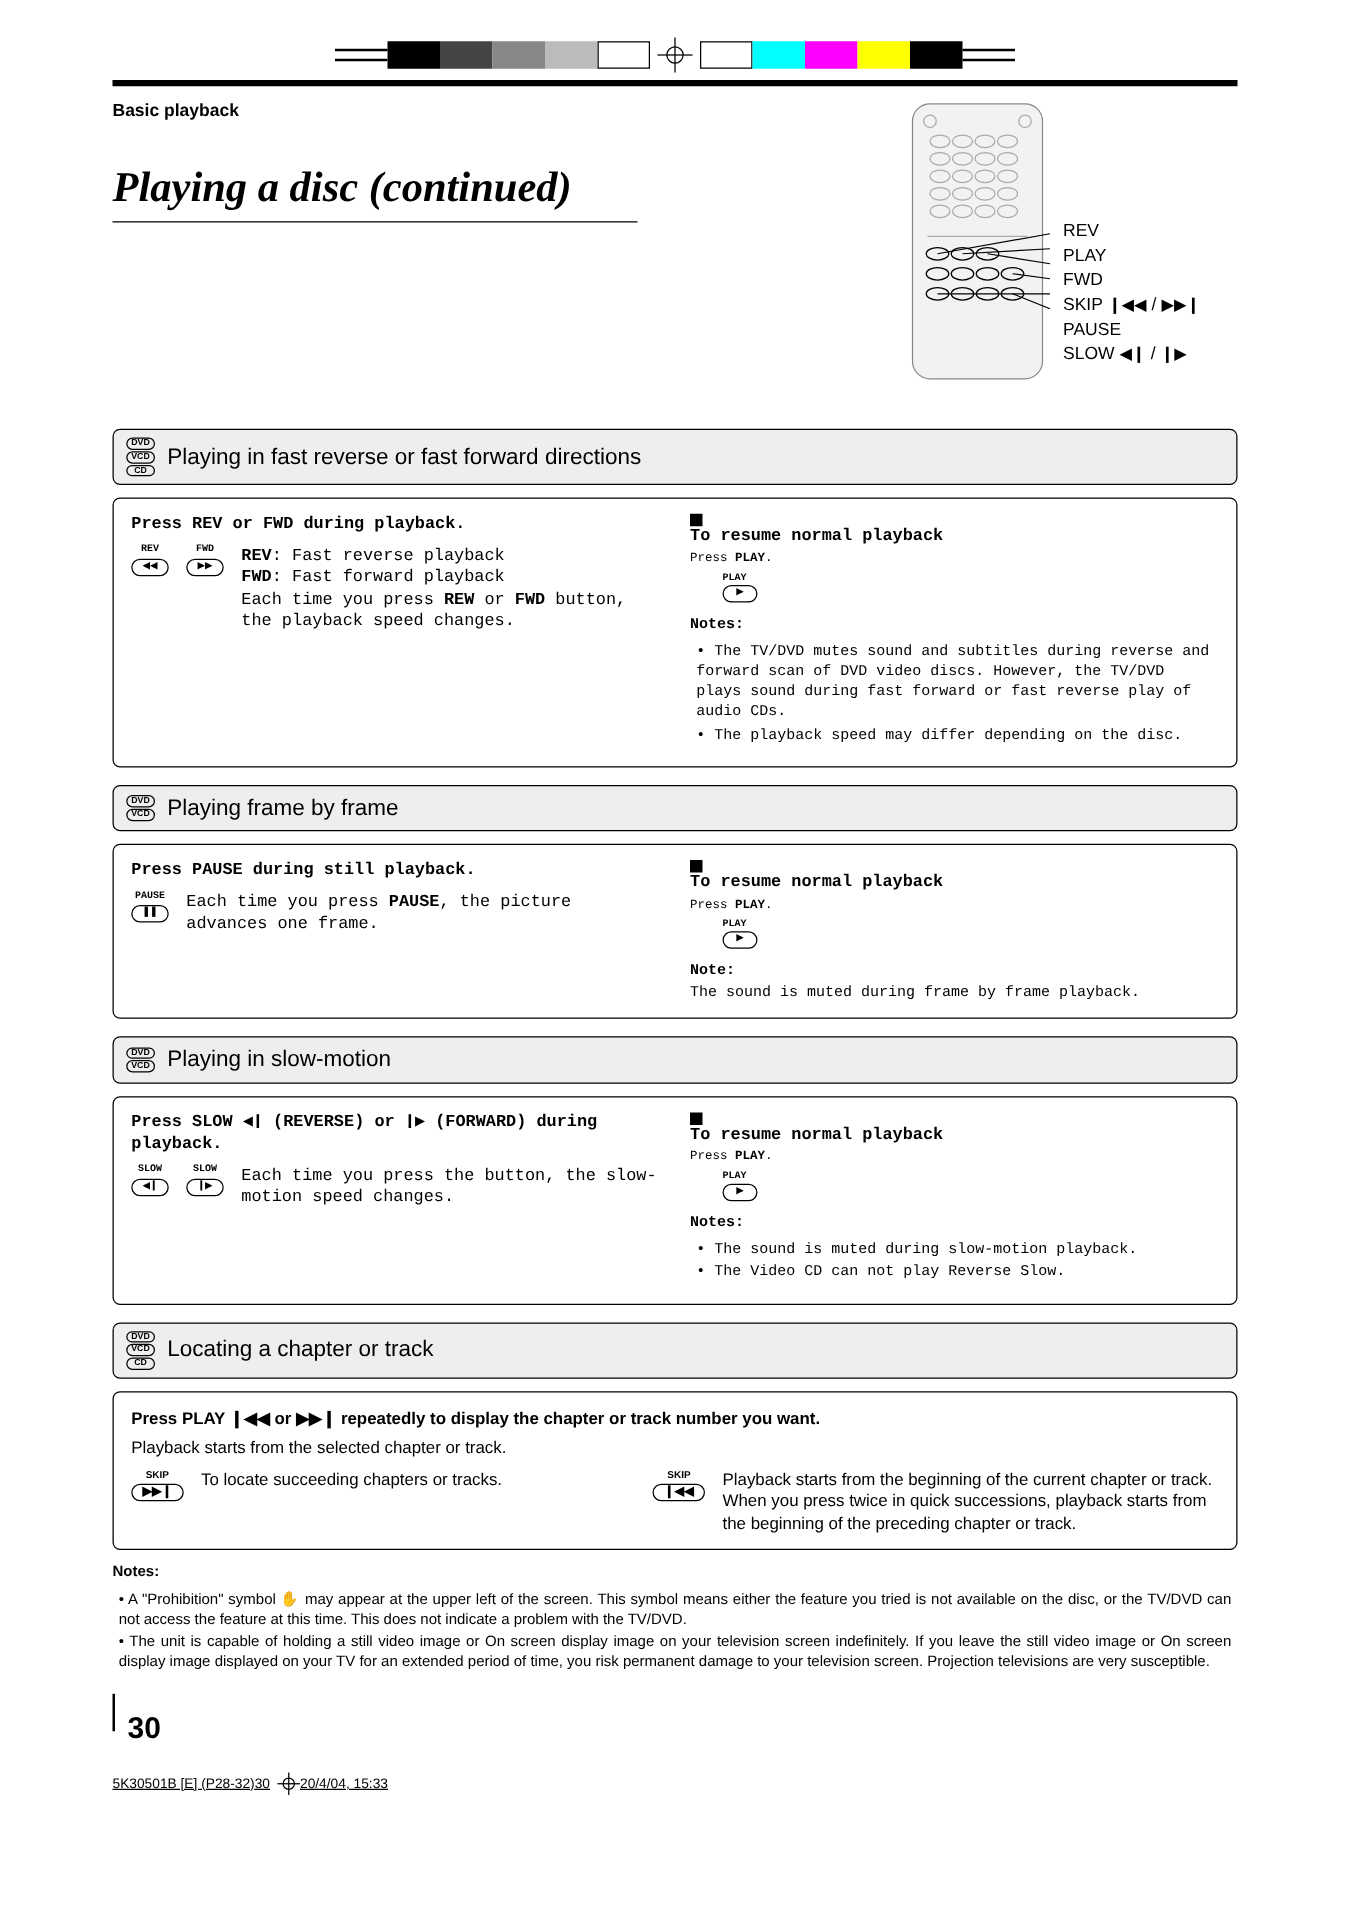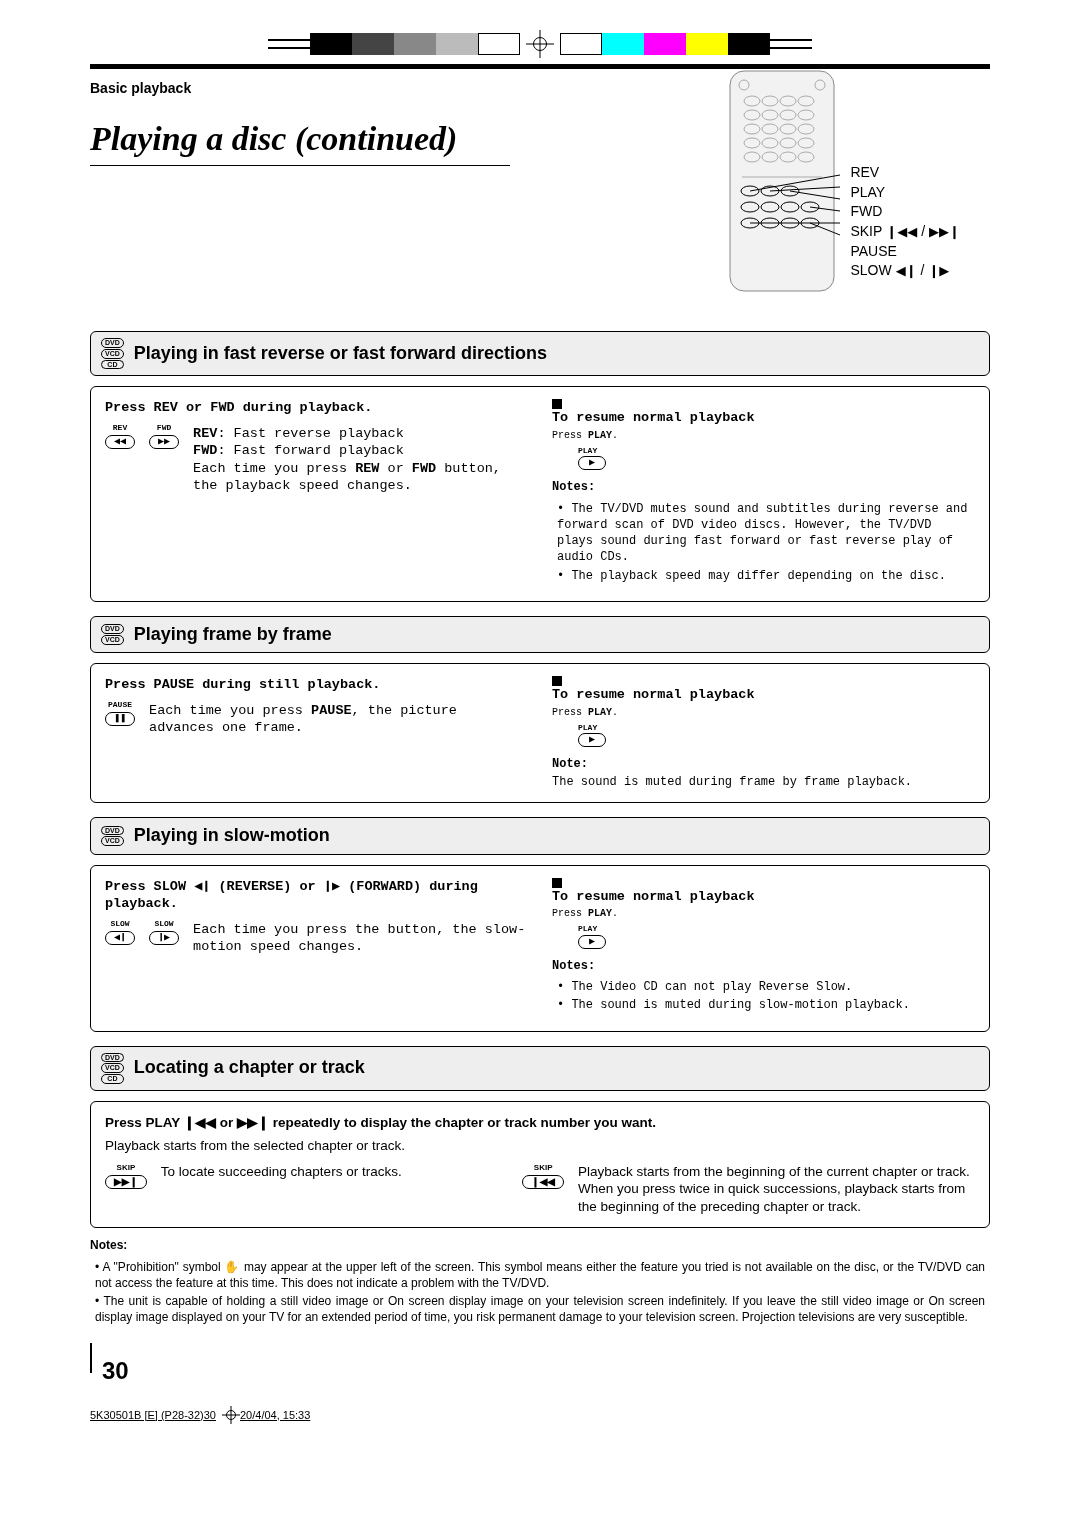--- a/index.html
+++ b/index.html
@@ -9,31 +9,31 @@
   .regbar-inner { display: flex; align-items: center; }
   .regcell { width: 42px; height: 22px; }
   .reglines { width: 42px; height: 22px; display: flex; flex-direction: column; justify-content: space-evenly; }
   .reglines div { height: 2px; background: #000; }
   .regmark { width: 28px; height: 28px; margin: 0 6px; position: relative; }
   .regmark::before, .regmark::after { content:""; position:absolute; background:#000; }
   .regmark::before { left:50%; top:0; width:1px; height:100%; transform:translateX(-50%);}
   .regmark::after { top:50%; left:0; height:1px; width:100%; transform:translateY(-50%);}
   .regmark .circ { position:absolute; left:50%; top:50%; width:14px; height:14px; border:1px solid #000; border-radius:50%; transform:translate(-50%,-50%);}
   .rule-thick { height: 5px; background: #000; margin: 4px 0 10px; }
-  .chapter-label { font-weight: bold; font-size: 14px; margin-bottom: 20px; }
+  .chapter-label { font-weight: bold; font-size: 14px; margin-bottom: 32px; }
   .page-title { font-family: "Times New Roman", Times, serif; font-style: italic; font-size: 34px; border-bottom: 1px solid #000; padding-bottom: 4px; margin-bottom: 12px; width: 420px; }
   .top-area { position: relative; height: 200px; }
   .remote-wrap { position: absolute; right: 30px; top: -50px; display:flex; align-items:flex-start; }
   .remote-svg { width: 120px; height: 230px; }
   .remote-labels { font-size: 14px; line-height: 1.4; margin-left: 8px; margin-top: 96px; }
   .remote-labels div { white-space: nowrap; display:flex; align-items:center; gap:4px;}
   .glyph { font-size: 13px; }
 
   .section-head { background: #eee; border: 1px solid #000; border-radius: 6px; padding: 6px 10px; margin: 14px 0 10px; display: flex; align-items: center; gap: 10px; }
-  .section-head .title { font-weight: bold; font-size: 18px; text-align: right; }
+  .section-head .title { font-weight: normal; font-size: 18px; text-align: right; }
   .media-badges { display:flex; flex-direction:column; gap:1px; font-size:7px; }
   .badge { border:1px solid #000; border-radius:6px; padding:0 3px; line-height:1.1; font-weight:bold; text-align:center;}
 
   .content-box { border: 1px solid #000; border-radius: 6px; padding: 12px 14px; display:flex; gap:24px; }
   .col { flex:1; font-size:13.5px;font-family:Liberation Mono, monospace; }
   .col-full { width:100%; font-size:13.5px; }
   .sub-bold { font-weight:bold; margin-bottom:6px; }
   .icon-row { display:flex; align-items:flex-start; gap:14px; margin-top:6px; }
   .btn-icon { display:flex; flex-direction:column; align-items:center; font-size:8px; font-weight:bold; gap:2px;}
   .btn-icon .cap { border:1.5px solid #000; border-radius:10px; padding:1px 8px; font-size:10px; line-height:1;}
@@ -281,22 +281,22 @@
           <span>To resume normal playback</span>
         </div>
       <div class="play-press"><span>Press </span><b>PLAY</b><span>.</span></div>
       <div class="play-btn">
           <span class="lbl">PLAY</span>
           <span class="cap">▶</span>
         </div>
       <div class="notes-head">Notes:</div>
       <div class="notes">
           <ul>
+        <li>The sound is muted during slow-motion playback.</li>
         <li>The Video CD can not play Reverse Slow.</li>
-        <li>The sound is muted during slow-motion playback.</li>
       </ul>
         </div>
     </div>
   </div>
 
   <div class="section-head">
     <div class="media-badges">
       <span class="badge">DVD</span>
       <span class="badge">VCD</span>
       <span class="badge">CD</span>

